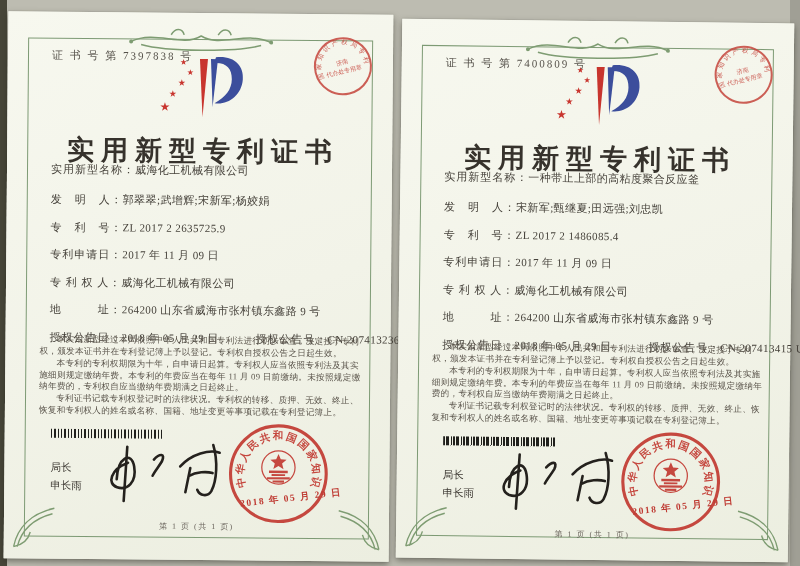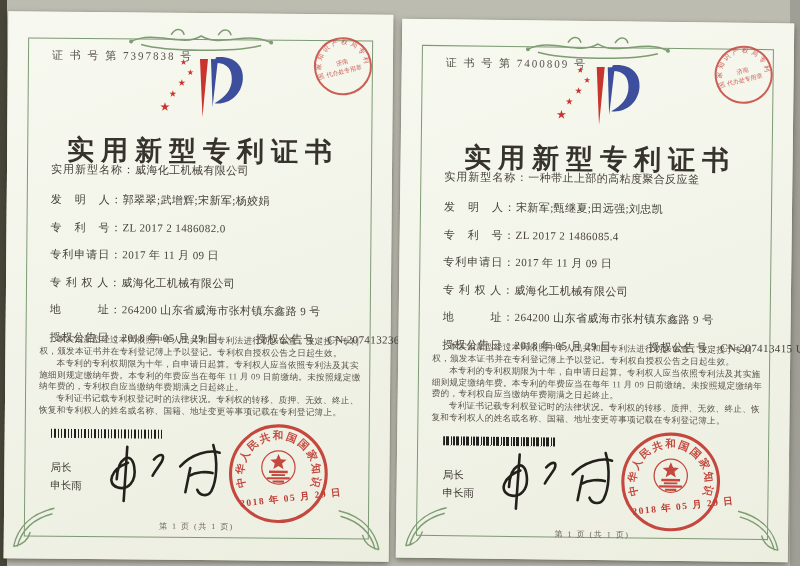--- a/index.html
+++ b/index.html
@@ -107,21 +107,21 @@
     <text class="ring-t"><textPath href="#stampRingL" startOffset="2%">国家知识产权局专利局</textPath></text>
     <text class="ctr" x="32" y="30">济南</text>
     <text class="ctr" x="32" y="39">代办处专用章</text>
   </svg>
 
   <div class="title">实用新型专利证书</div>
 
   <div class="fields">
     <div class="row gap"><span class="lab">实用新型名称：</span><span class="val">威海化工机械有限公司</span></div>
     <div class="row"><span class="lab">发　明　人：</span><span class="val">郭翠翠;武增辉;宋新军;杨姣娟</span></div>
-    <div class="row"><span class="lab">专　利　号：</span><span class="val">ZL 2017 2 1486082.0</span></div>
+    <div class="row"><span class="lab">专　利　号：</span><span class="val">ZL 2017 2 2635725.9</span></div>
     <div class="row"><span class="lab">专利申请日：</span><span class="val">2017 年 11 月 09 日</span></div>
     <div class="row"><span class="lab">专 利 权 人：</span><span class="val">威海化工机械有限公司</span></div>
     <div class="row"><span class="lab">地　　　址：</span><span class="val">264200 山东省威海市张村镇东鑫路 9 号</span></div>
     <div class="row grant">
       <span class="lab">授权公告日：</span><span class="val">2018 年 05 月 29 日</span>
       <span class="lab g2">授权公告号：</span><span class="val">CN 207413236 U</span>
     </div>
   </div>
 
   <div class="bodytext">

